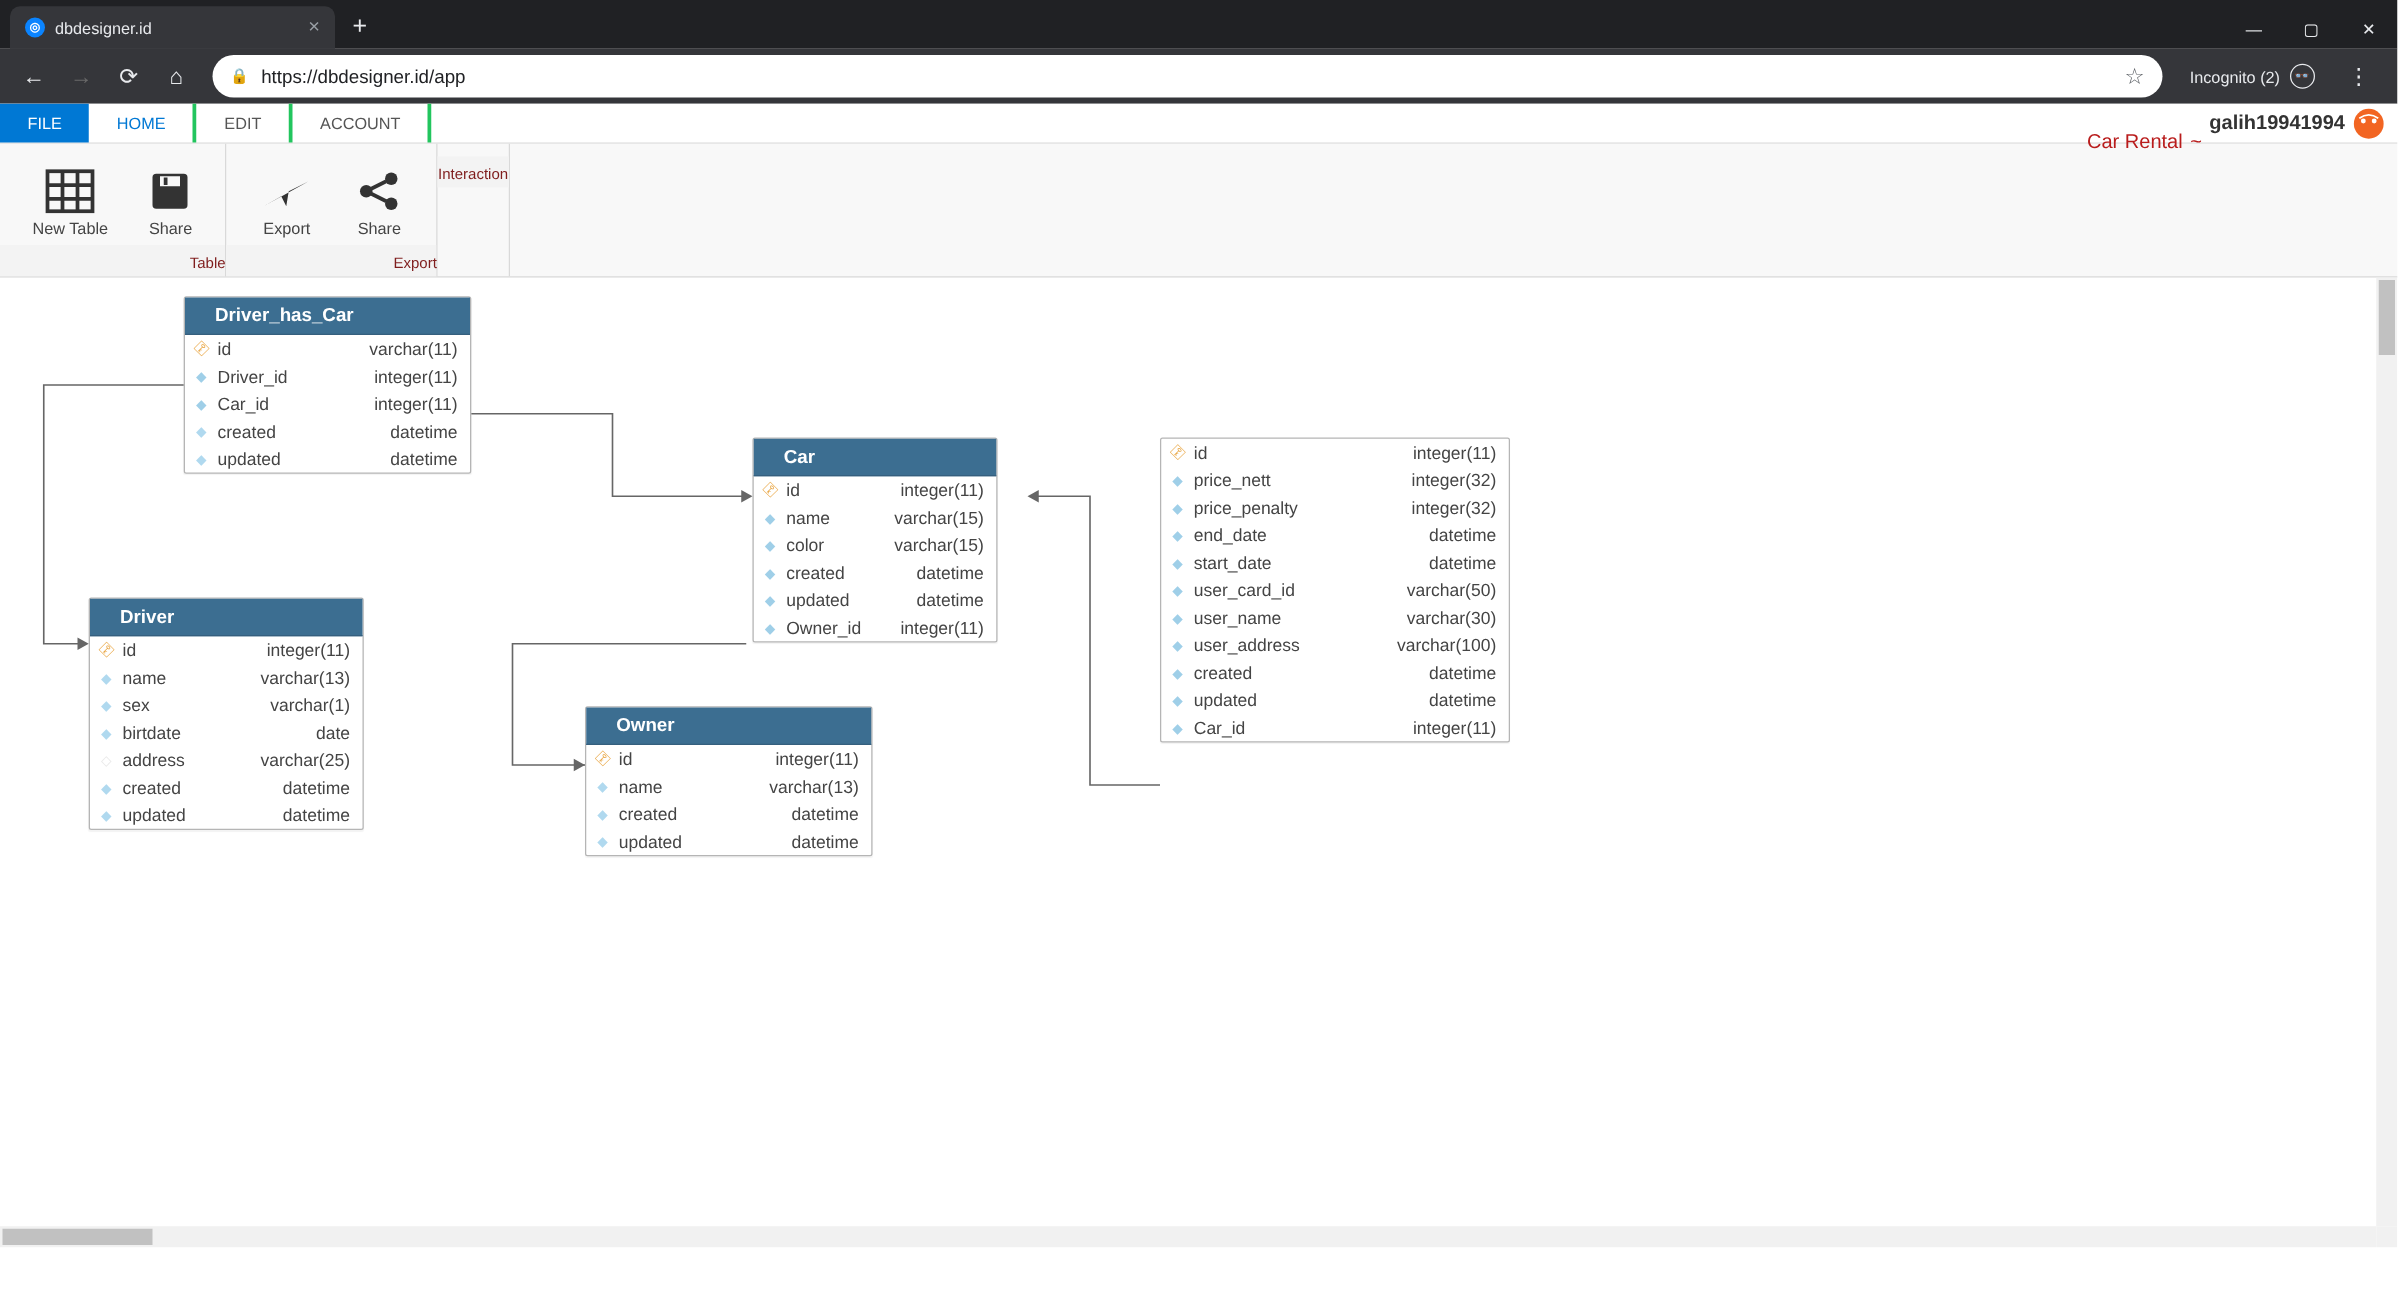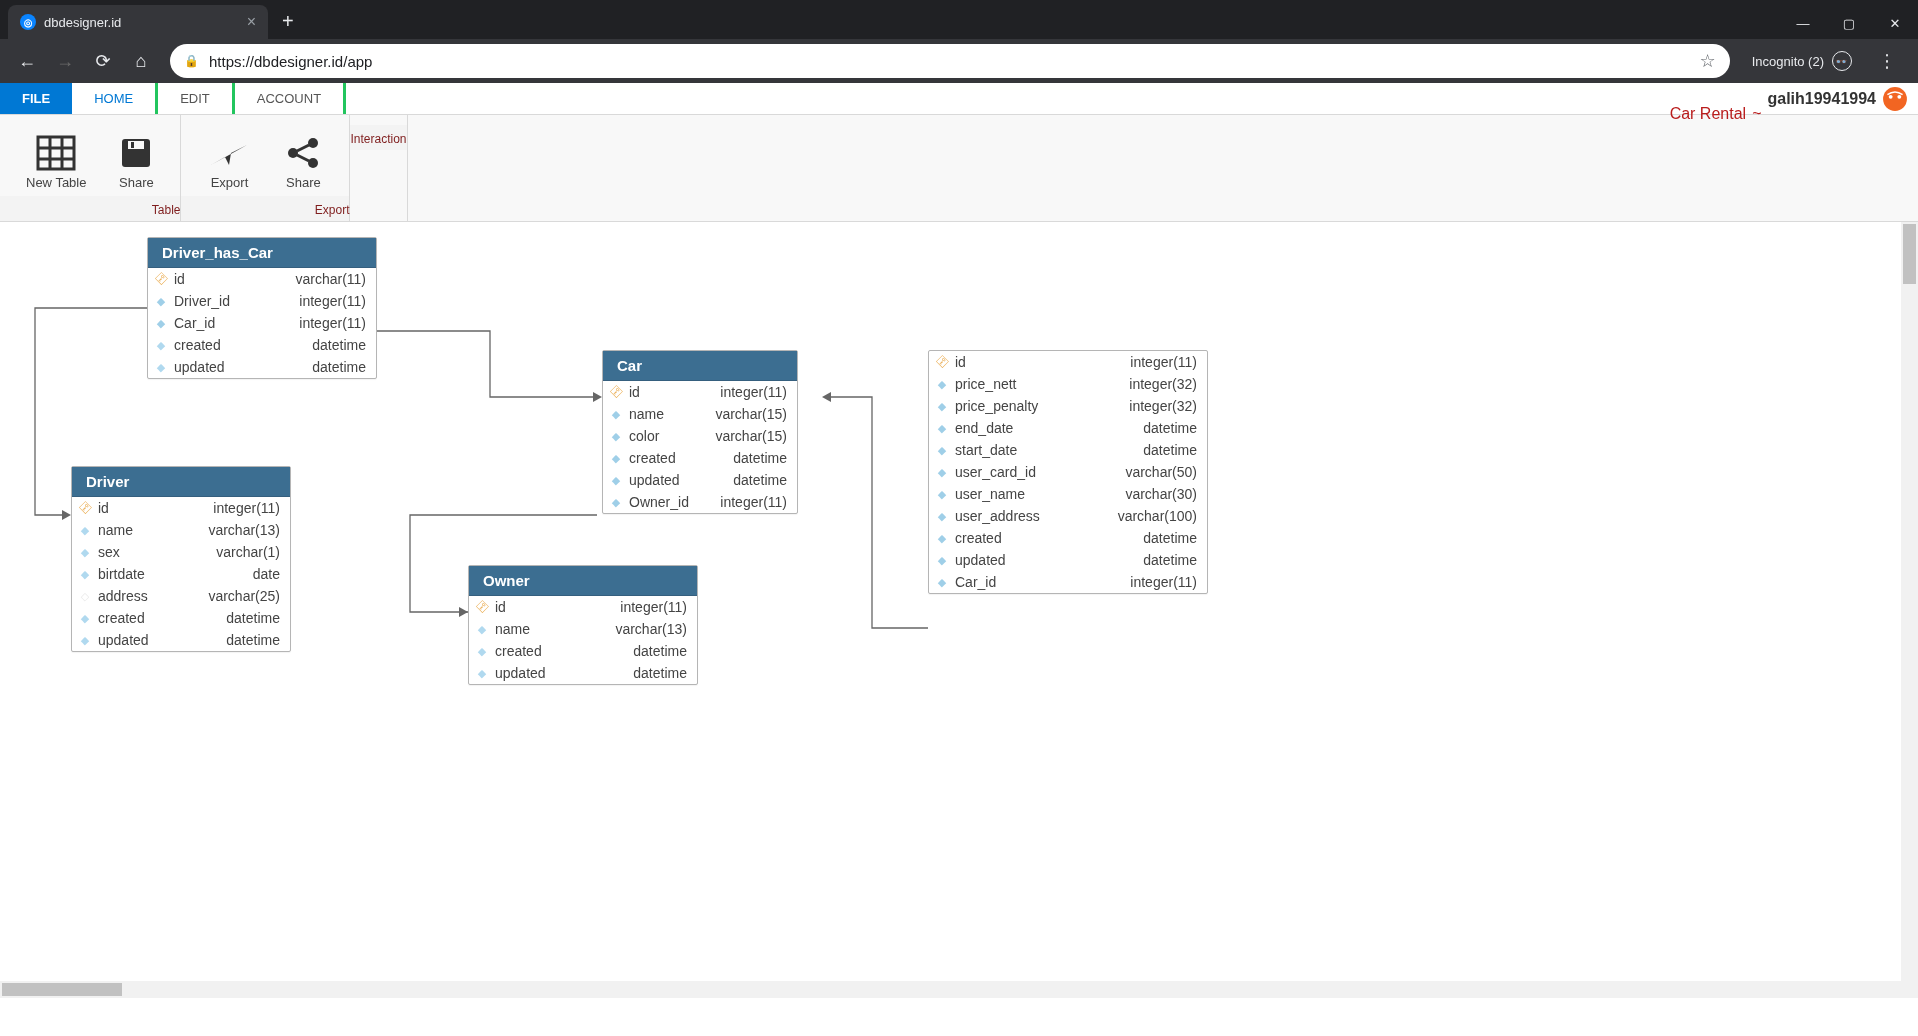--- a/index.html
+++ b/index.html
@@ -20,21 +20,21 @@
 .address-bar { flex: 1; background: #fff; height: 34px; border-radius: 17px; display:flex; align-items:center; padding: 0 14px; margin: 0 8px; font-size: 15px; color:#202124; gap:10px;}
 .lock-icon { color: #5f6368; font-size: 12px; }
 .star-icon { margin-left: auto; color: #5f6368; font-size: 18px; }
 .incognito-badge { color: #e8eaed; font-size: 13px; display:flex; align-items:center; gap:8px; padding: 0 10px; }
 .incognito-icon { width:20px; height:20px; border: 1.5px solid #e8eaed; border-radius: 50%; display:flex; align-items:center; justify-content:center; font-size:10px; }
 .menu-dots { color:#e8eaed; font-size: 18px; padding: 0 12px; }
 
 
 .app-menubar { height: 32px; background:#fff; border-bottom: 1px solid #d9d9d9; display:flex; align-items:stretch; font-size:13px; }
 .menubar-item { padding: 0 22px; display:flex; align-items:center; color:#555; cursor:pointer; border-right: 3px solid #22c55e; }
-.menubar-item.file { background:#0078d4; color:#fff; font-weight:700; border-right:none;}
+.menubar-item.file { background:#0078d4; color:#fff; font-weight:400; border-right:none;}
 .menubar-item.active { color:#0078d4; }
 .menubar-right { margin-left:auto; display:flex; align-items:center; padding-right:10px; gap:6px; font-size: 16px;}
 .project-name { color:#b91c1c;margin-top:30px; }
 .username { font-weight:bold; color:#333; }
 .github-icon { width:26px; height:26px; }
 
 
 .ribbon { background:#f8f8f8; border-bottom:1px solid #d9d9d9; display:flex; }
 .ribbon-group { border-right: 1px solid #d9d9d9; padding: 10px 0 0 0; display:flex; flex-direction:column; align-items:center; }
 .ribbon-buttons { display:flex; gap: 4px; padding: 2px 12px; }
@@ -46,21 +46,21 @@
 .canvas-wrapper { position:relative; height: calc(1036px - 39px - 44px - 32px - 145px); overflow: hidden; }
 .canvas { position:relative; width: 100%; height: 100%; }
 .scrollbar-v { position:absolute; right:0; top:0; bottom:17px; width:17px; background:#f1f1f1; }
 .scrollbar-v-thumb { position:absolute; top:2px; left:2px; right:2px; height:60px; background:#c1c1c1; border-radius:0; }
 .scrollbar-h { position:absolute; left:0; right:17px; bottom:0; height:17px; background:#f1f1f1; }
 .scrollbar-h-thumb { position:absolute; left:2px; top:2px; bottom:2px; width:120px; background:#c1c1c1; }
 .scrollbar-corner { position:absolute; right:0; bottom:0; width:17px; height:17px; background:#f1f1f1; }
 
 
 .db-table { position:absolute; background:#fff; border:1px solid #b5b5b5; border-radius:2px; font-size:14px; box-shadow: 0 1px 1px rgba(0,0,0,0.05); }
-.db-table-header { background:#3c6e91; color:#fff; padding: 6px 14px; font-weight:600; font-size:15px; border-bottom:1px solid #355f7e; cursor:move;}
+.db-table-header { background:#3c6e91; color:#fff; padding: 6px 24px; font-weight:600; font-size:15px; border-bottom:1px solid #355f7e; cursor:move;}
 .db-field { display:flex; align-items:center; padding: 3px 10px 3px 6px; color:#444; }
 .db-field .fname { margin-left: 6px; }
 .db-field .ftype { margin-left: auto; }
 .key-icon { width:14px; display:inline-flex; justify-content:center; }
 .key-pk { color:#e8a33d; font-size:13px; transform: rotate(45deg);}
 .key-fk { color:#9fcfe8; font-size:11px; }
 .key-attr { color:#b0d9ef; font-size:11px; }
 .key-null { color:#e8e8e8; font-size:11px; }
 
 svg.connections { position:absolute; top:0; left:0; width:100%; height:100%; pointer-events:none; }
@@ -304,21 +304,21 @@
           <span class="key-icon key-fk">◆</span>
           <span class="fname">updated</span>
           <span class="ftype">datetime</span>
         </div>
         <div class="db-field">
           <span class="key-icon key-fk">◆</span>
           <span class="fname">Car_id</span>
           <span class="ftype">integer(11)</span>
         </div>
       </div>
-      <div class="db-table" style="left: 71px; top: 244px; width: 220px;">
+      <div class="db-table" style="left: 71px; top: 256px; width: 220px;">
         <div class="db-table-header">Driver</div>
         <div class="db-field">
           <span class="key-icon key-pk">⚿</span>
           <span class="fname">id</span>
           <span class="ftype">integer(11)</span>
         </div>
         <div class="db-field">
           <span class="key-icon key-attr">◆</span>
           <span class="fname">name</span>
           <span class="ftype">varchar(13)</span>

